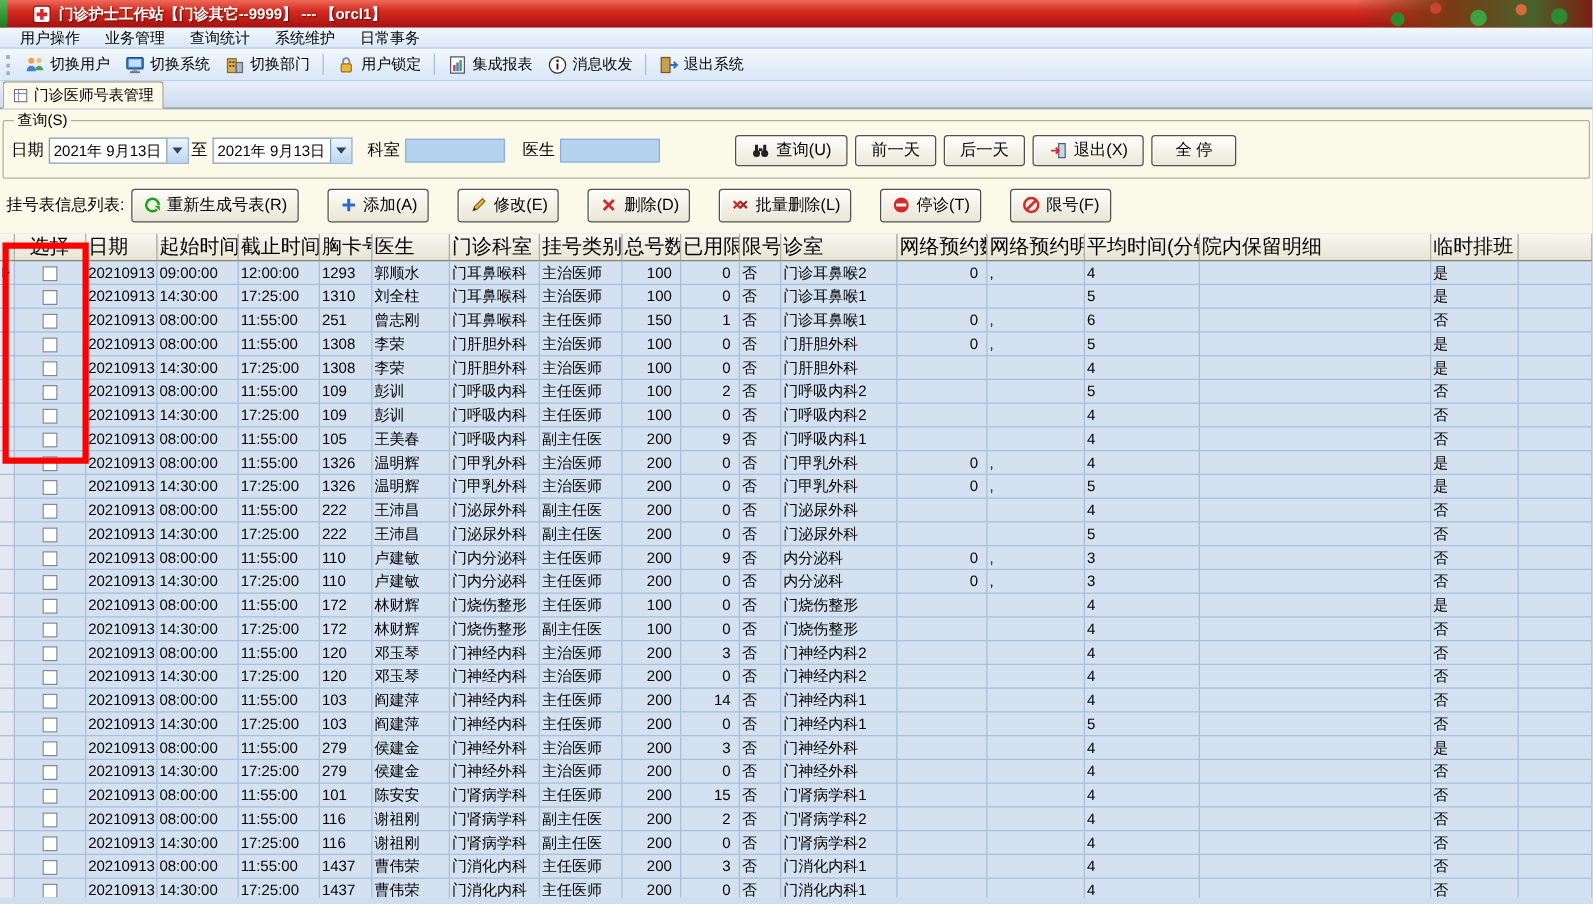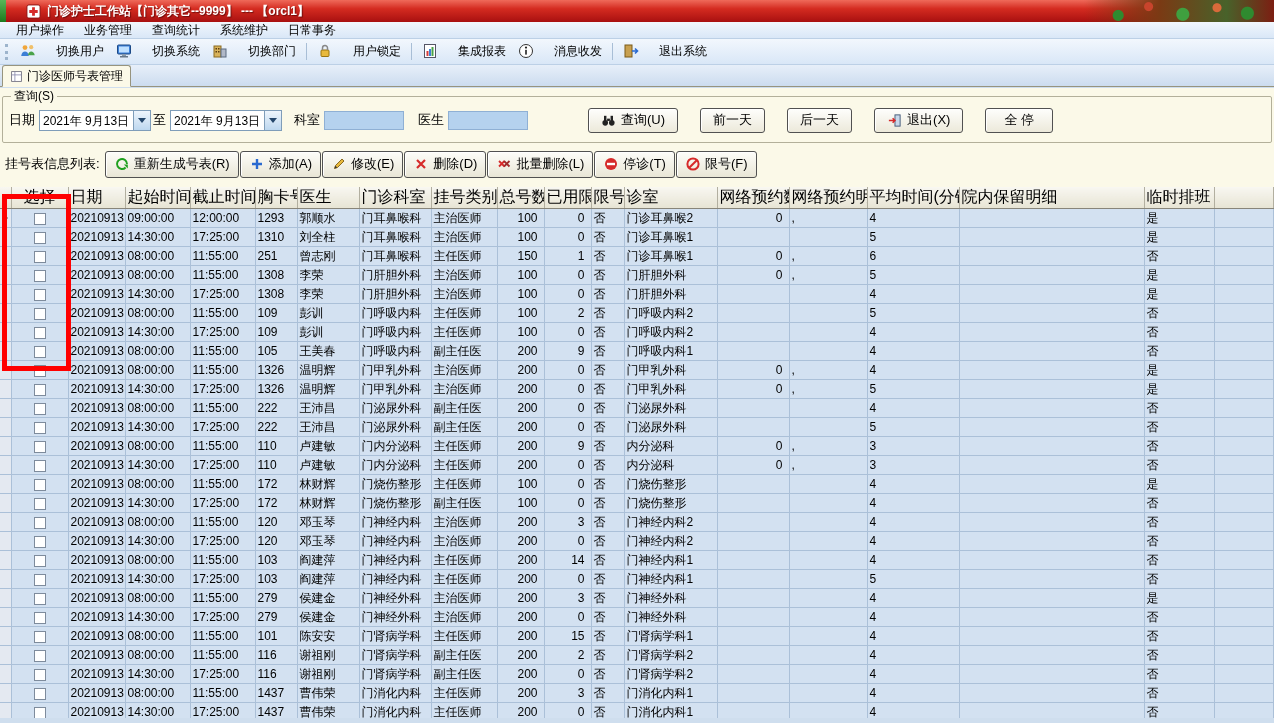--- a/index.html
+++ b/index.html
@@ -21,21 +21,21 @@
  radial-gradient(circle at 86% 60%, #2f8a2f 0 6px, transparent 7px),
  linear-gradient(90deg, rgba(168,16,16,0), #7a3a14 40%, #48622a 75%, #7c1e12)}
 
 
 .menubar{height:17px;background:linear-gradient(180deg,#f2f7fd,#d9e7f7);border-bottom:1px solid #bcd0e6;display:flex;align-items:center;padding-left:6px}
 .menu-item{padding:4px 10px;white-space:nowrap;cursor:default}
 
 
 .toolbar{height:26px;background:linear-gradient(180deg,#f2f7fd,#d9e7f7);border-bottom:1px solid #bcd0e6;display:flex;align-items:center;padding-left:3px}
 .tb-grip{width:3px;height:16px;border-left:3px dotted #9db4cc;margin:0 6px 0 2px}
-.tb-item{display:flex;align-items:flex-start;gap:20px;padding:2px 6px;white-space:nowrap;cursor:default}
+.tb-item{display:flex;align-items:flex-end;gap:4px;padding:2px 6px;white-space:nowrap;cursor:default}
 .tb-icon{width:16px;height:16px;flex:0 0 auto}
 .tb-sep{width:1px;height:17px;background:#a8bed6;margin:0 4px}
 
 
 .tabstrip{height:22px;background:linear-gradient(180deg,#e7eff9,#ccdcef);display:flex;align-items:center;padding-left:2px;border-bottom:1px solid #97947e}
 .tab{display:flex;align-items:center;gap:4px;background:#fbf9e8;border:1px solid #97947e;border-bottom:1px solid #fbf9e8;border-radius:3px 3px 0 0;padding:2px 7px;height:22px;margin-bottom:-1px;position:relative;z-index:2}
 .tab-icon{width:13px;height:13px}
 
 
 .content{height:99px;background:#fbf9e8;padding:0 2px}
@@ -43,26 +43,26 @@
 fieldset.querybox legend{margin-left:4px;padding:0 3px}
 .query-row{display:flex;align-items:center;height:30px}
 .lbl{margin:0 4px 0 2px;white-space:nowrap;font-size:13px}
 .combo{display:flex;width:112px;height:21px;border:1px solid #7f9db9;background:#fff;flex:0 0 auto}
 .combo .val{flex:1;padding:2px 2px 0 3px;white-space:nowrap;overflow:hidden}
 .combo .drop{width:17px;background:linear-gradient(180deg,#eef5fc,#bdd7ef);border-left:1px solid #7f9db9;display:flex;align-items:center;justify-content:center;cursor:default}
 .arr-down{width:0;height:0;border-left:4px solid transparent;border-right:4px solid transparent;border-top:5px solid #24466b}
 input.txt{width:80px;height:19px;background:#b5d2ee;border:1px solid #8fb0d4;font-family:inherit;font-size:12px;padding:0 3px}
 .btn{height:25px;border:1px solid #515151;border-radius:3px;background:linear-gradient(180deg,#fefefc,#ece9da);font-family:Liberation Sans, sans-serif;font-size:13px;display:inline-flex;align-items:center;gap:5px;padding:0 12px;white-space:nowrap;box-shadow:inset 1px 1px 0 #fff;cursor:default}
 .bicon{width:15px;height:15px}
-.ml-search{margin-left:60px}.ml-btn{margin-left:22px}
+.ml-search{margin-left:60px}.ml-btn{margin-left:6px}
 
 
 .action-row{height:42px;display:flex;align-items:center;padding-left:3px}
 .action-label{font-size:13px;margin-right:5px;white-space:nowrap}
-.abtn{height:27px;border:1px solid #515151;border-radius:3px;background:linear-gradient(180deg,#fdfdf9,#e9e6d6);font-size:13px;display:inline-flex;align-items:center;gap:4px;padding:0 8px;margin-right:1px;white-space:nowrap;box-shadow:inset 1px 1px 0 #fff;cursor:default}
+.abtn{height:27px;border:1px solid #515151;border-radius:3px;background:linear-gradient(180deg,#fdfdf9,#e9e6d6);font-size:13px;display:inline-flex;align-items:center;gap:4px;padding:0 8px;margin-right:23px;white-space:nowrap;box-shadow:inset 1px 1px 0 #fff;cursor:default}
 
 
 .grid{height:531px;overflow:hidden;background:#cfdeee}
 table{border-collapse:collapse;table-layout:fixed;width:1274px}
 th{height:18px;background:linear-gradient(180deg,#f8f7f1,#e7e4d4);border-right:1px solid #b2afa0;border-bottom:1px solid #88857a;font-weight:normal;text-align:left;padding:0 2px;white-space:nowrap;overflow:hidden;font-size:16px}
 th.center{text-align:center}
 td{height:19px;background:#d3e1f1;border-right:1px solid #abc0d8;border-bottom:1px solid #abc0d8;padding:0 1px 0 2px;white-space:nowrap;overflow:hidden;font-size:12px}
 td.sel{background:#e4e9f1;padding:0}
 td.cbx{text-align:center}
 td.num{text-align:right;padding-right:6px}

